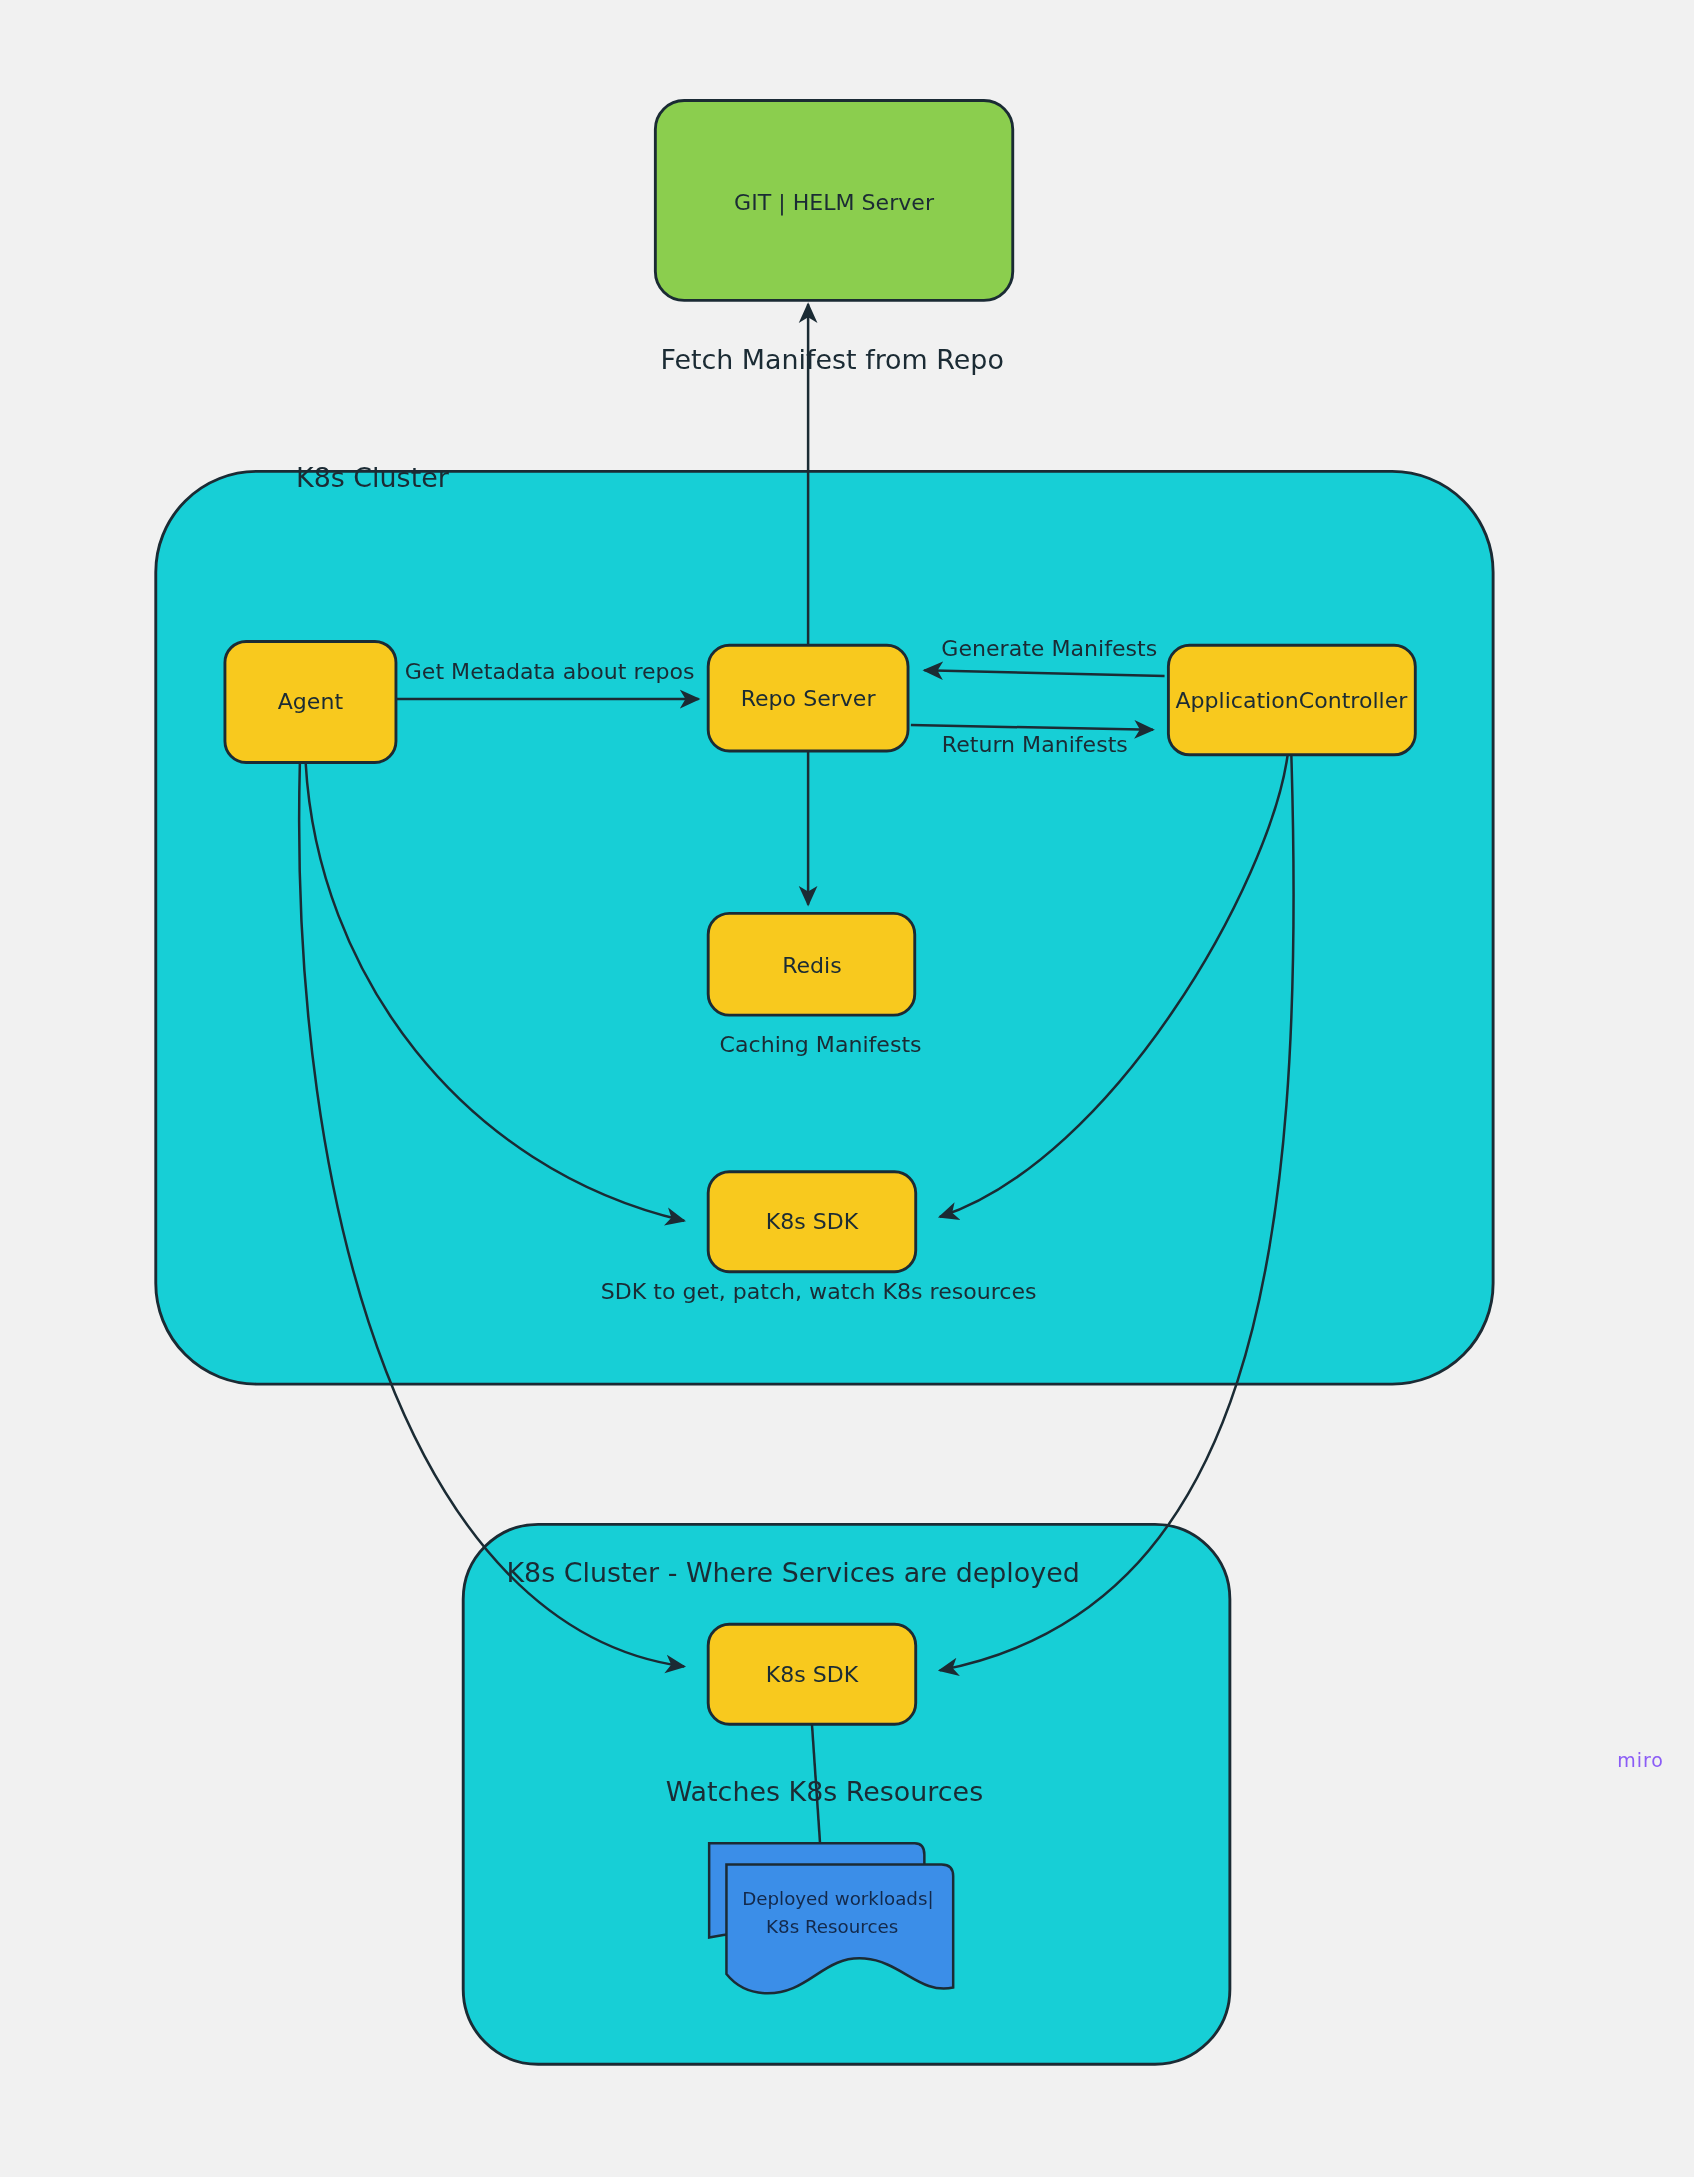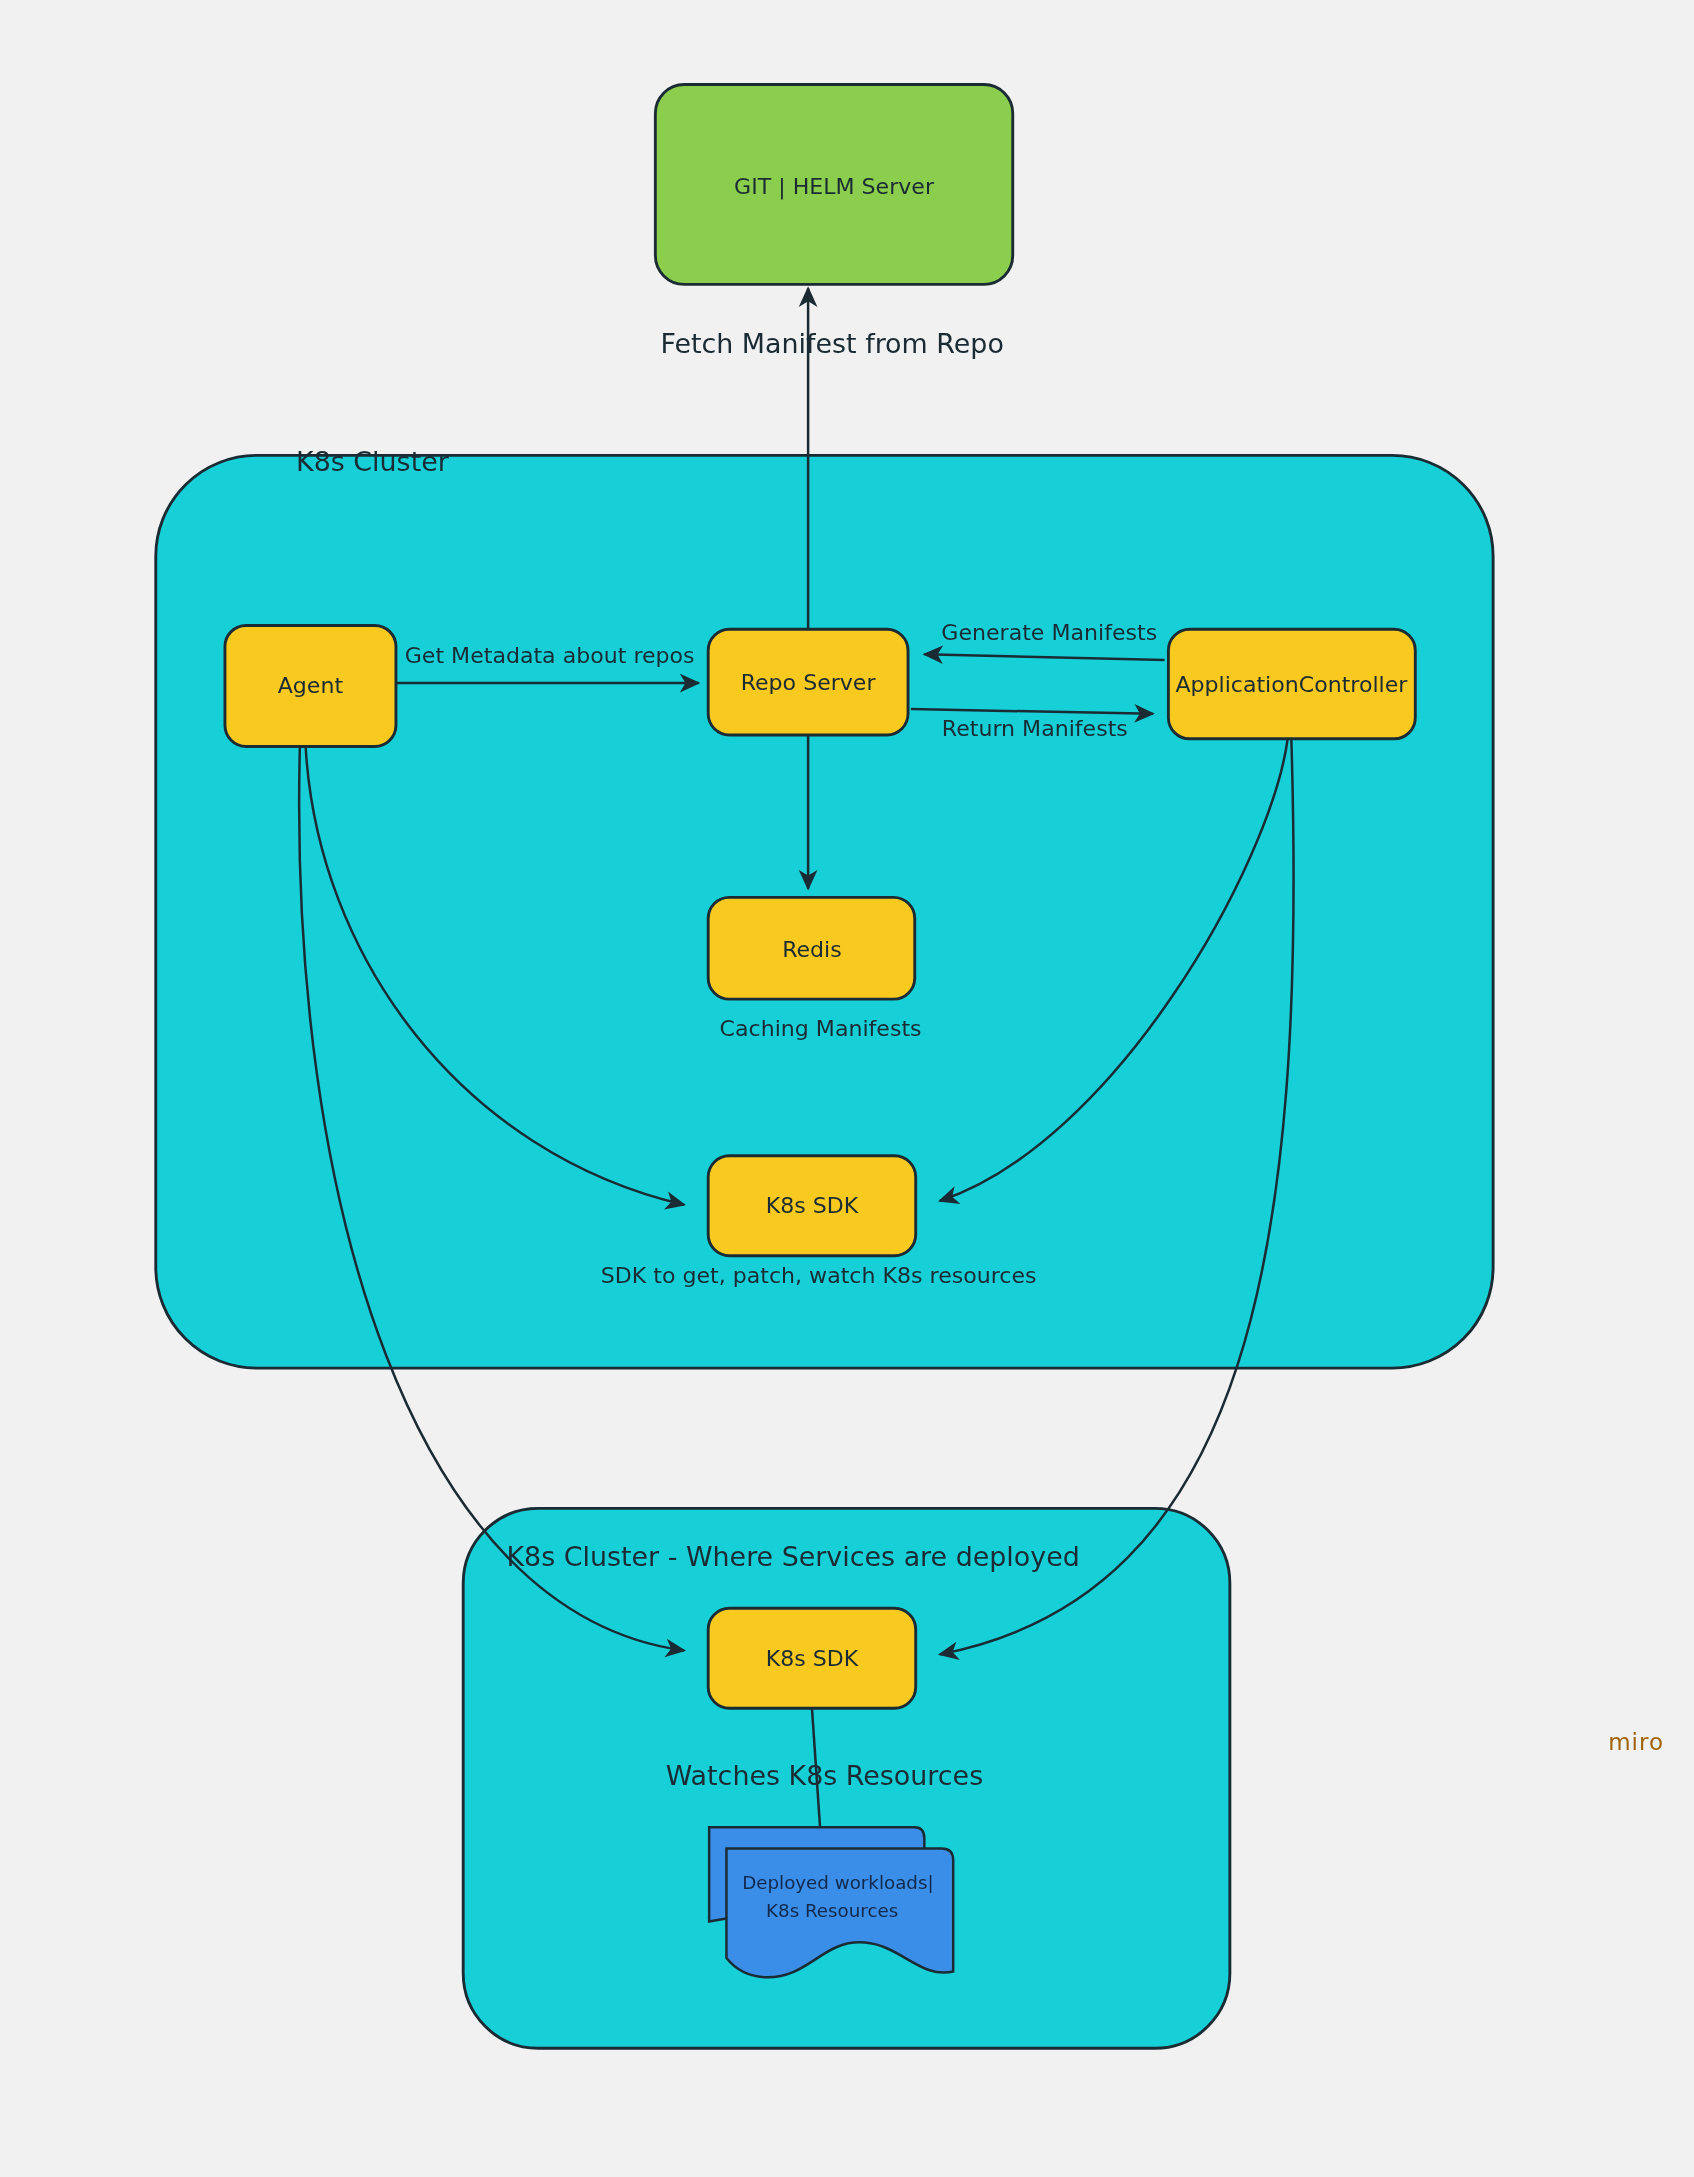--- a/index.html
+++ b/index.html
@@ -9,21 +9,21 @@
   }
   body {
     width: 1695px;
     height: 2178px;
     position: relative;
     overflow: hidden;
     font-family: "DejaVu Sans", "Liberation Sans", sans-serif;
   }
   #canvas {
     position: absolute;
-    left: 0; top: 0;
+    left: 0; top: 16px;
     width: 1695px;
     height: 1778px;
   }
   svg.diagram {
     position: absolute;
     left: 0; top: 0;
     width: 1695px;
     height: 2178px;
     display: block;
   }
@@ -34,22 +34,22 @@
   .node-label { font-size: 23px; }
   .edge-label { font-size: 23px; }
   .group-label { font-size: 28px; }
   .caption { font-size: 23px; }
   .doc-label { font-size: 19px; fill: #13294b; }
   .watermark {
     position: absolute;
     right: 31px;
     bottom: 23px;
     font-family: "DejaVu Sans", "Liberation Sans", sans-serif;
-    font-size: 23px;
-    color: #a16207;
+    font-size: 19px;
+    color: #8b5cf6;
     letter-spacing: 1px;
     user-select: none;
   }
 </style>
 </head>
 <body>
 
 <div id="canvas">
 
   <svg class="diagram" viewBox="0 0 1764 2267">

